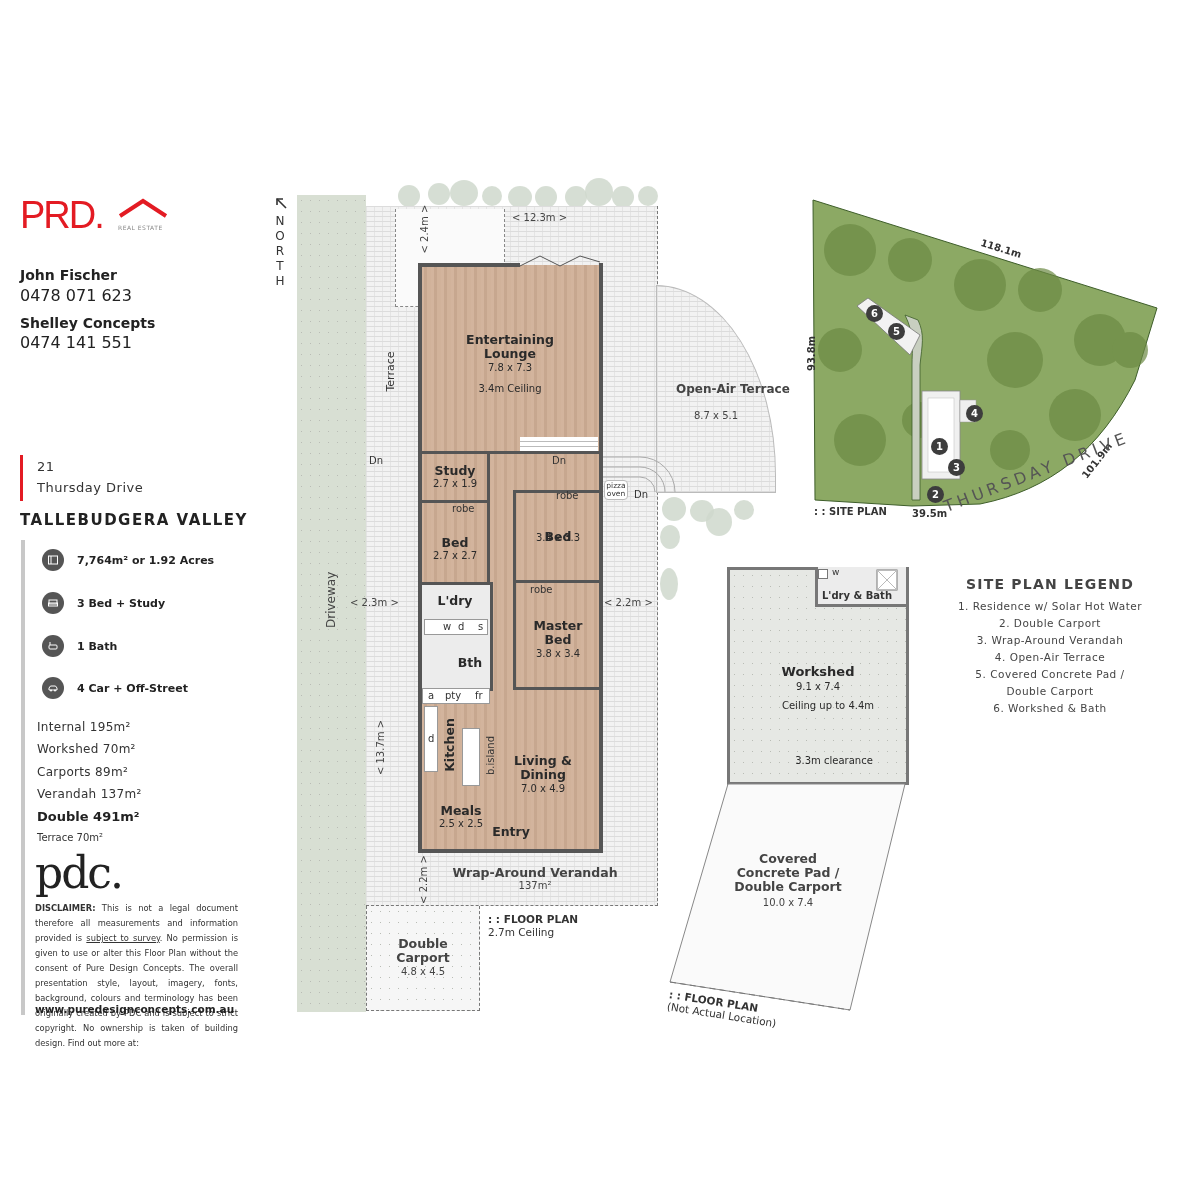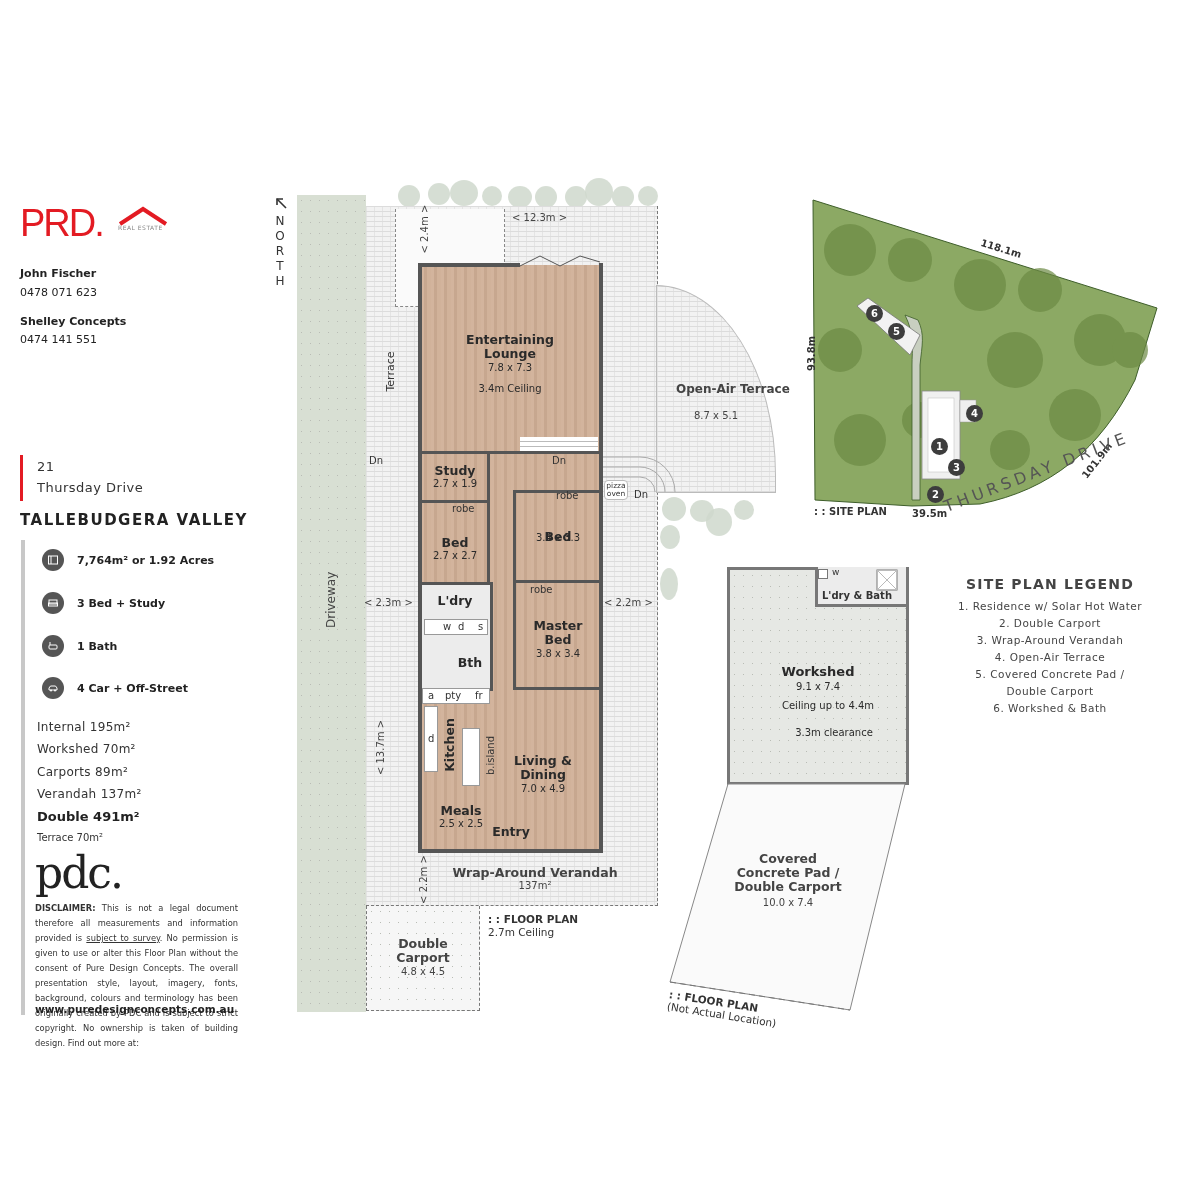--- a/index.html
+++ b/index.html
@@ -1,25 +1,25 @@
 <!DOCTYPE html>
 <html><head>
 <meta charset="utf-8">
 <style>
   * { box-sizing: border-box; margin: 0; padding: 0; }
   html, body { width: 1200px; height: 1200px; background: #ffffff; overflow: hidden; }
   body { position: relative; font-family: "DejaVu Sans", sans-serif; color: #333; }
   .abs { position: absolute; }
 
   
-  .logo { left: 20px; top: 204px; width: 160px; height: 40px; }
+  .logo { left: 20px; top: 196px; width: 160px; height: 40px; }
   .logo-text { font-family: "Liberation Sans", sans-serif; font-size: 38px; color: #e31b23; letter-spacing: -2px; line-height: 38px; font-weight: normal; }
   .logo-sub { left: 118px; top: 224px; font-size: 6px; color: #888; letter-spacing: 0.5px; }
-  .agent-name { font-size: 11px; font-weight: bold; color: #222; }
-  .agent-phone { font-size: 11px; color: #222; }
+  .agent-name { font-size: 14px; font-weight: bold; color: #222; }
+  .agent-phone { font-size: 16px; color: #222; }
   .addr-bar { left: 20px; top: 455px; width: 3px; height: 46px; background: #e31b23; }
   .addr-line { left: 37px; font-size: 13px; color: #333; letter-spacing: 0.5px; }
   .suburb { left: 20px; top: 511px; font-size: 15px; font-weight: bold; letter-spacing: 1.5px; color: #222; }
   .gray-bar { left: 21px; top: 540px; width: 4px; height: 475px; background: #c8c8c8; }
   .feat { left: 42px; height: 22px; display: flex; align-items: center; }
   .feat-icon { width: 22px; height: 22px; border-radius: 50%; background: #555; display: flex; align-items: center; justify-content: center; margin-right: 13px; }
   .feat-icon svg { width: 12px; height: 12px; }
   .feat-label { font-size: 11px; font-weight: bold; color: #222; }
   .area-line { left: 37px; font-size: 12px; color: #333; letter-spacing: 0.3px; }
   .area-total { left: 37px; font-size: 13px; font-weight: bold; color: #222; }
@@ -253,21 +253,21 @@
 <div class="room-name" style="left:505px; top:754px; width:76px; white-space:pre-line;">Living &amp;
 Dining</div>
 <div class="room-dim" style="left:505px; top:783px; width:76px;">7.0 x 4.9</div>
 
 <div class="room-name" style="left:430px; top:804px; width:62px;">Meals</div>
 <div class="room-dim" style="left:430px; top:818px; width:62px;">2.5 x 2.5</div>
 <div class="room-name" style="left:485px; top:825px; width:52px;">Entry</div>
 
 <div class="small-lbl" style="left:369px; top:455px;">Dn</div>
 
-<div class="dim-lbl" style="left:364px; top:597px;">&lt; 2.3m &gt;</div>
+<div class="dim-lbl" style="left:350px; top:597px;">&lt; 2.3m &gt;</div>
 <div class="dim-lbl" style="left:604px; top:597px;">&lt; 2.2m &gt;</div>
 <div class="dim-lbl vert" style="left:350px; top:742px; width:60px; text-align:center;">&lt; 13.7m &gt;</div>
 <div class="dim-lbl vert" style="left:398px; top:874px; width:50px; text-align:center;">&lt; 2.2m &gt;</div>
 
 <div class="room-name" style="left:430px; top:866px; width:210px; font-weight:bold; color:#444; font-size:12.5px;">Wrap-Around Verandah</div>
 <div class="room-dim" style="left:430px; top:880px; width:210px; color:#444;">137m²</div>
 
 <div class="abs speckle" style="left:366px; top:906px; width:114px; height:105px; background-color:#f6f6f6; border:1px dashed #777; border-top:none;"></div>
 <div class="room-name" style="left:366px; top:937px; width:114px; color:#444; white-space:pre-line;">Double
 Carport</div>
@@ -337,21 +337,21 @@
 <div class="abs small-lbl" style="left:832px; top:567px; font-size:9px;">w</div>
 <svg class="abs" style="left:876px; top:569px;" width="22" height="22" viewBox="0 0 22 22">
   <rect x="1" y="1" width="20" height="20" fill="#fff" stroke="#777"></rect>
   <line x1="1" y1="1" x2="21" y2="21" stroke="#bbb"></line>
     <line x1="21" y1="1" x2="1" y2="21" stroke="#bbb"></line>
 </svg>
 <div class="abs" style="left:822px; top:590px; font-size:10px; font-weight:bold; color:#333;">L'dry &amp; Bath</div>
 <div class="room-name" style="left:730px; top:665px; width:176px; font-size:13px;">Workshed</div>
 <div class="room-dim" style="left:730px; top:681px; width:176px;">9.1 x 7.4</div>
 <div class="room-dim" style="left:730px; top:700px; width:196px;">Ceiling up to 4.4m</div>
-<div class="room-dim" style="left:730px; top:727px; width:208px;">3.3m clearance</div>
+<div class="room-dim" style="left:730px; top:755px; width:208px;">3.3m clearance</div>
 
 <svg class="abs" style="left:660px; top:782px;" width="270" height="230" viewBox="0 0 270 230">
   <polygon points="68,2 245,2 190,228 10,200" fill="#fafafa" stroke="#888" stroke-width="1"></polygon>
   <line x1="10" y1="200" x2="190" y2="228" stroke="#777" stroke-width="1" stroke-dasharray="6 4"></line>
 </svg>
 <div class="room-name" style="left:718px; top:852px; width:140px; color:#444; white-space:pre-line;">Covered
 Concrete Pad /
 Double Carport</div>
 <div class="room-dim" style="left:718px; top:897px; width:140px; color:#444;">10.0 x 7.4</div>
 

